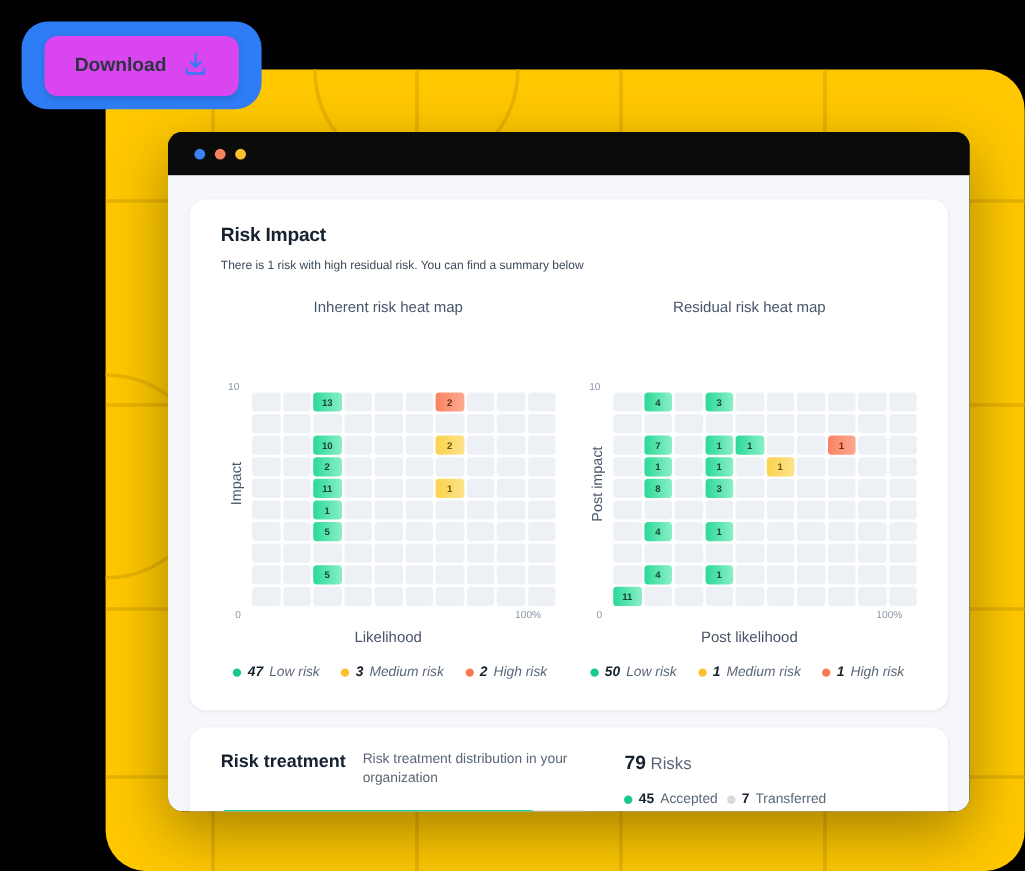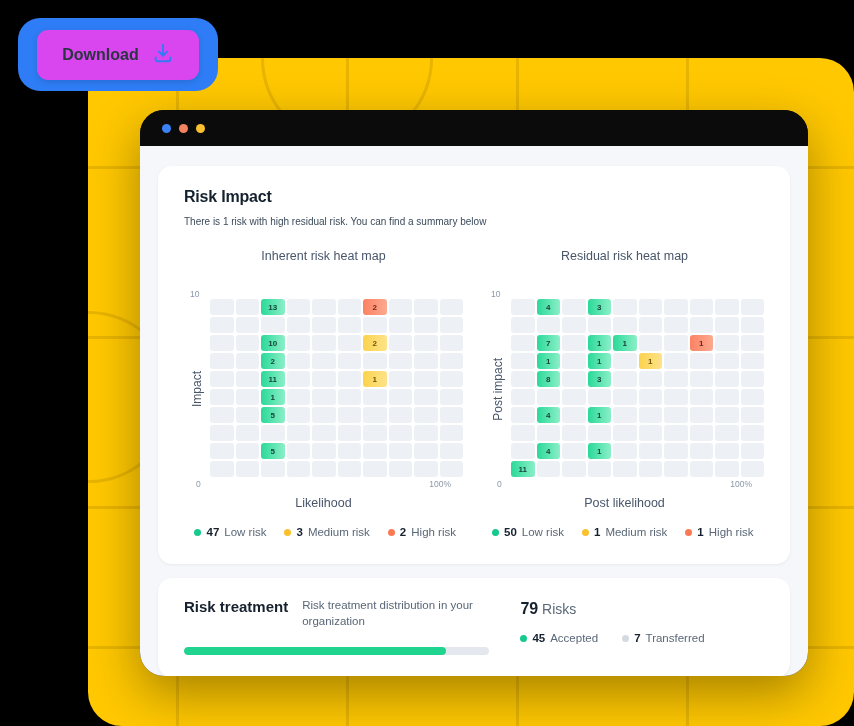--- a/index.html
+++ b/index.html
@@ -31,21 +31,21 @@
     border-radius: 50%;
     background: transparent;
   }
 
   
   .window {
     position: absolute;
     left: 140px; top: 110px;
     width: 668px; height: 566px;
     background: #0b0b0b;
-    border-radius: 24px;
+    border-radius: 12px;
     box-shadow: 0 18px 50px rgba(0,0,0,0.35);
     overflow: hidden;
   }
   .titlebar {
     height: 36px; display: flex; align-items: center;
     padding-left: 22px; gap: 8px;
     background: #0b0b0b;
   }
   .dot { width: 9px; height: 9px; border-radius: 50%; display: block; }
   .dot.blue { background: #3B82F6; }
@@ -82,21 +82,21 @@
   }
   .map-body { display: flex; }
   .y-axis {
     width: 26px; position: relative; display: flex; align-items: center;
     justify-content: center;
   }
   .y-label {
     writing-mode: vertical-rl; transform: rotate(180deg);
     font-size: 12px; color: #48566A; white-space: nowrap;
   }
-  .grid-wrap { flex: 1; position: relative; }
+  .grid-wrap { flex: 1; position: relative; margin-top: 28px; }
   .tick-top, .tick-bot {
     position: absolute; font-size: 8.5px; color: #8A97A8;
   }
   .tick-top { top: -2px; left: -20px; }
   .tick-bot { bottom: -2px; left: -14px; }
   .tick-right { position: absolute; bottom: -2px; right: 12px; font-size: 8.5px; color: #8A97A8; }
   .grid {
     display: grid; grid-template-columns: repeat(10, 1fr);
     gap: 2px; padding: 8px 0 10px 0;
   }
@@ -104,21 +104,21 @@
     height: 16px; border-radius: 3px; background: #EDF1F6;
     display: flex; align-items: center; justify-content: center;
     font-size: 8px; font-weight: bold; color: #1f2d3d;
   }
   .cell.low  { background: linear-gradient(90deg,#2BD999 0%, #8BEFC8 100%); color:#18423a; }
   .cell.med  { background: linear-gradient(90deg,#FCD34D 0%, #FDE28A 100%); color:#6b5410; }
   .cell.high { background: linear-gradient(90deg,#FB8263 0%, #FCA98F 100%); color:#6b2a18; }
   .x-label { text-align: center; font-size: 12.5px; color: #48566A; margin-top: 9px; }
 
   
-  .legends { display: flex; gap: 15px; margin-top: 16px; }
+  .legends { display: flex; gap: 15px; margin-top: 16px; font-style: italic; }
   .legend { flex: 1; display: flex; justify-content: center; gap: 18px; }
   .leg-item { display: flex; align-items: center; gap: 5px; font-size: 11.5px; color: #5A6777; }
   .leg-dot { width: 7px; height: 7px; border-radius: 50%; display: block; }
   .leg-dot.low { background: #17C98B; }
   .leg-dot.med { background: #FBC02D; }
   .leg-dot.high { background: #FB7A54; }
   .leg-dot.grey { background: #D5DAE1; }
   .leg-num { font-weight: bold; color: #15212F; }
 
   
@@ -128,21 +128,21 @@
   .treat-title { font-size: 15px; font-weight: bold; color: #15212F; white-space: nowrap; }
   .treat-desc { font-size: 11.5px; color: #5A6777; line-height: 1.35; max-width: 180px; }
   .bar-track {
     margin-top: 18px; height: 8px; border-radius: 5px; background: #E4E8EE;
     width: 305px; overflow: hidden;
   }
   .bar-fill { height: 100%; border-radius: 5px; background: #20D48F; }
   .treat-right { flex: 1; padding-top: 2px; }
   .risk-count { font-size: 14px; color: #5A6777; }
   .risk-count b { font-size: 16px; color: #15212F; }
-  .treat-legend { margin-top: 14px; display: flex; gap: 24px; }
+  .treat-legend { margin-top: 14px; display: flex; gap: 8px; }
 
   
   .dl-halo {
     position: absolute; left: 18px; top: 18px;
     width: 200px; height: 73px; border-radius: 22px;
     background: #2E7DF6;
     filter: blur(0.2px);
   }
   .dl-btn {
     position: absolute; left: 37px; top: 30px;

